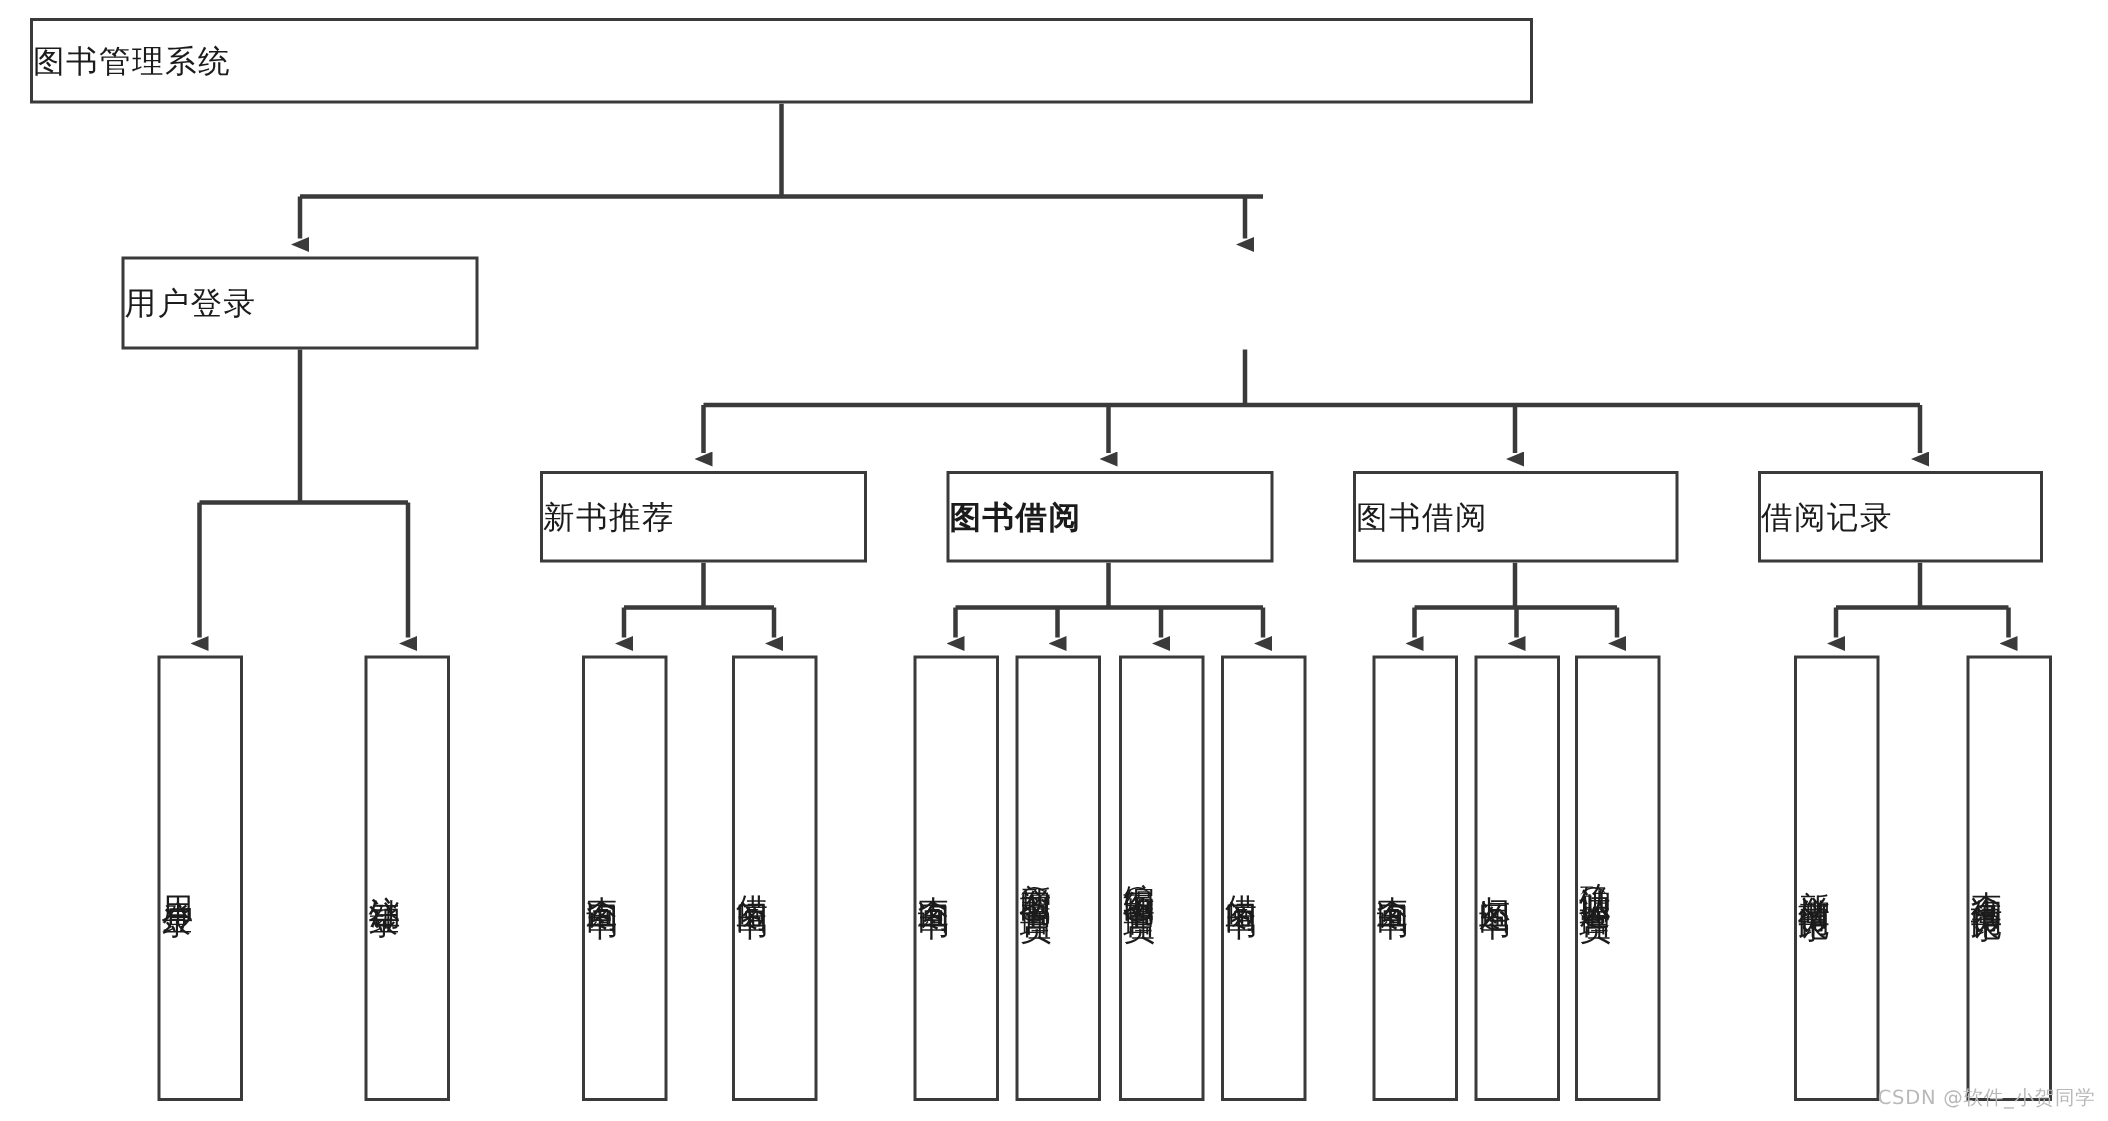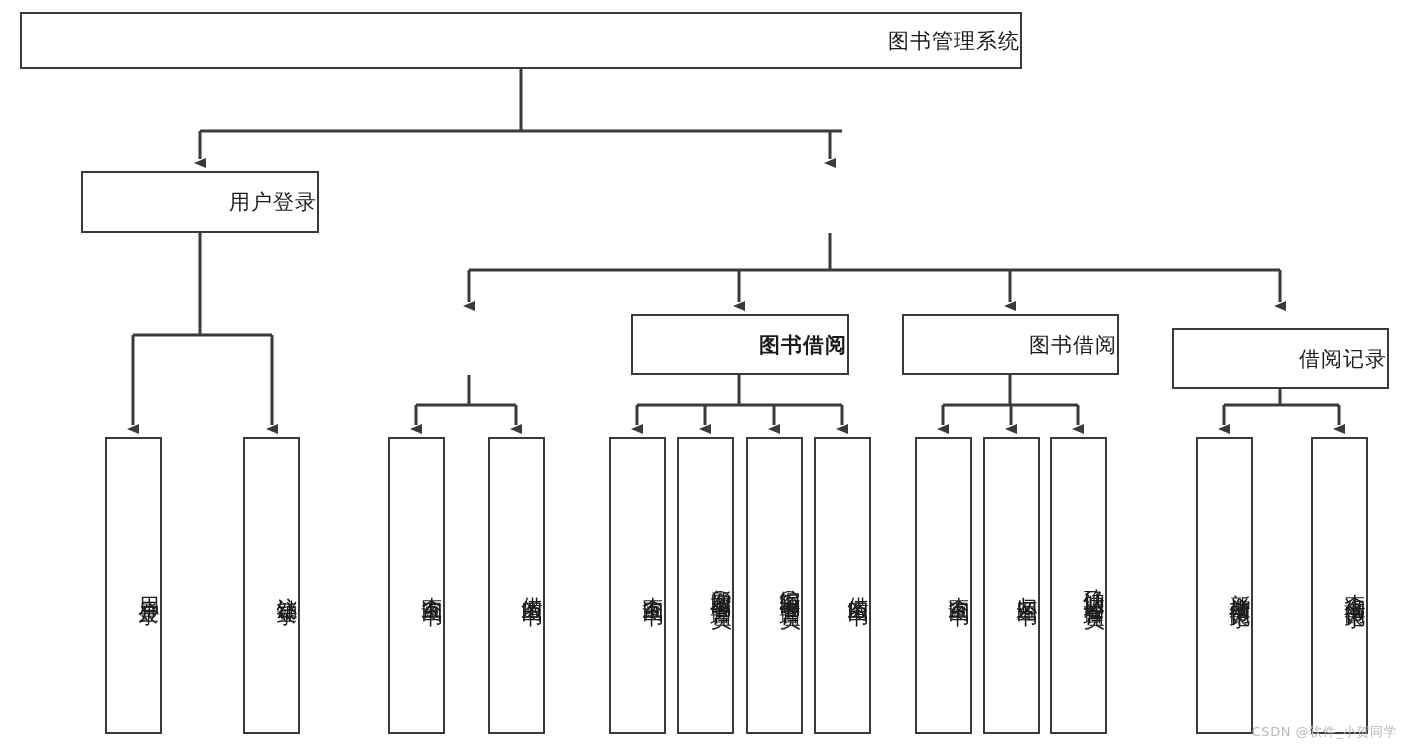--- a/index.html
+++ b/index.html
@@ -25,21 +25,21 @@
     height: 747px;
     pointer-events: none;
   }
   .node {
     position: absolute;
     box-sizing: border-box;
     background: #ffffff;
     border: 2px solid #3a3a3a;
     display: flex;
     align-items: center;
-    justify-content: flex-end;
+    justify-content: flex-start;
     color: #1b1b1b;
   }
   .node.horiz {
     font-size: 21px;
     letter-spacing: 1px;
   }
   .node.vert {
     font-size: 21px;
     letter-spacing: 2px;
   }
@@ -119,27 +119,30 @@
   </svg>
 
   <div class="node horiz" style="left:20px; top:12px; width:1002px; height:57px;">
     <span class="htext">图书管理系统</span>
   </div>
 
   <div class="node horiz" style="left:81px; top:171px; width:238px; height:62px;">
     <span class="htext">用户登录</span>
   </div>
 
+  <div class="node horiz" style="left:360px; top:314px; width:218px; height:61px;">
+    <span class="htext">新书推荐</span>
+  </div>
   <div class="node horiz" style="left:631px; top:314px; width:218px; height:61px;font-weight:bold;">
     <span class="htext">图书借阅</span>
   </div>
   <div class="node horiz" style="left:902px; top:314px; width:217px; height:61px;">
     <span class="htext">图书借阅</span>
   </div>
-  <div class="node horiz" style="left:1172px; top:328px; width:217px; height:61px;">
+  <div class="node horiz" style="left:1172px; top:314px; width:190px; height:61px;">
     <span class="htext">借阅记录</span>
   </div>
 
   <div class="node vert" style="left:105px; top:437px; width:57px; height:297px;">
     <span class="vtext">用户登录</span>
   </div>
   <div class="node vert" style="left:243px; top:437px; width:57px; height:297px;">
     <span class="vtext">注销登录</span>
   </div>
 

